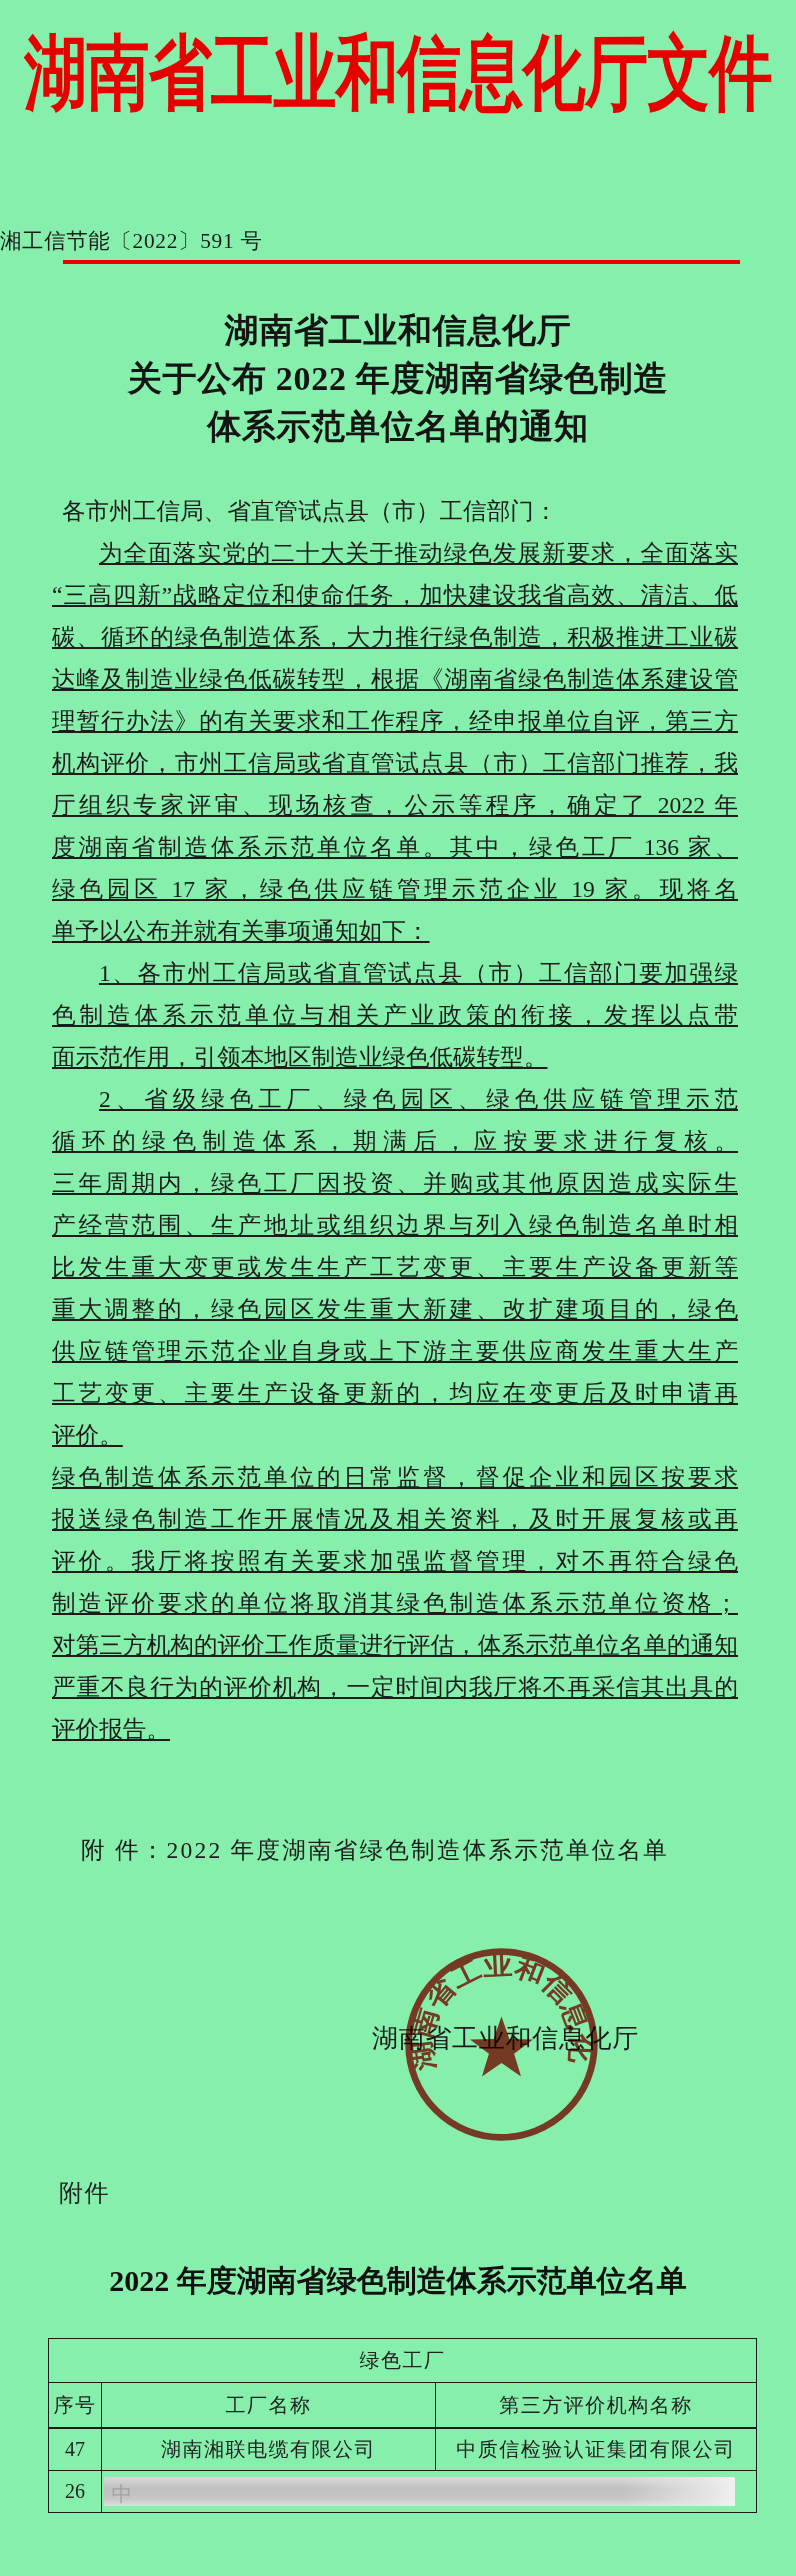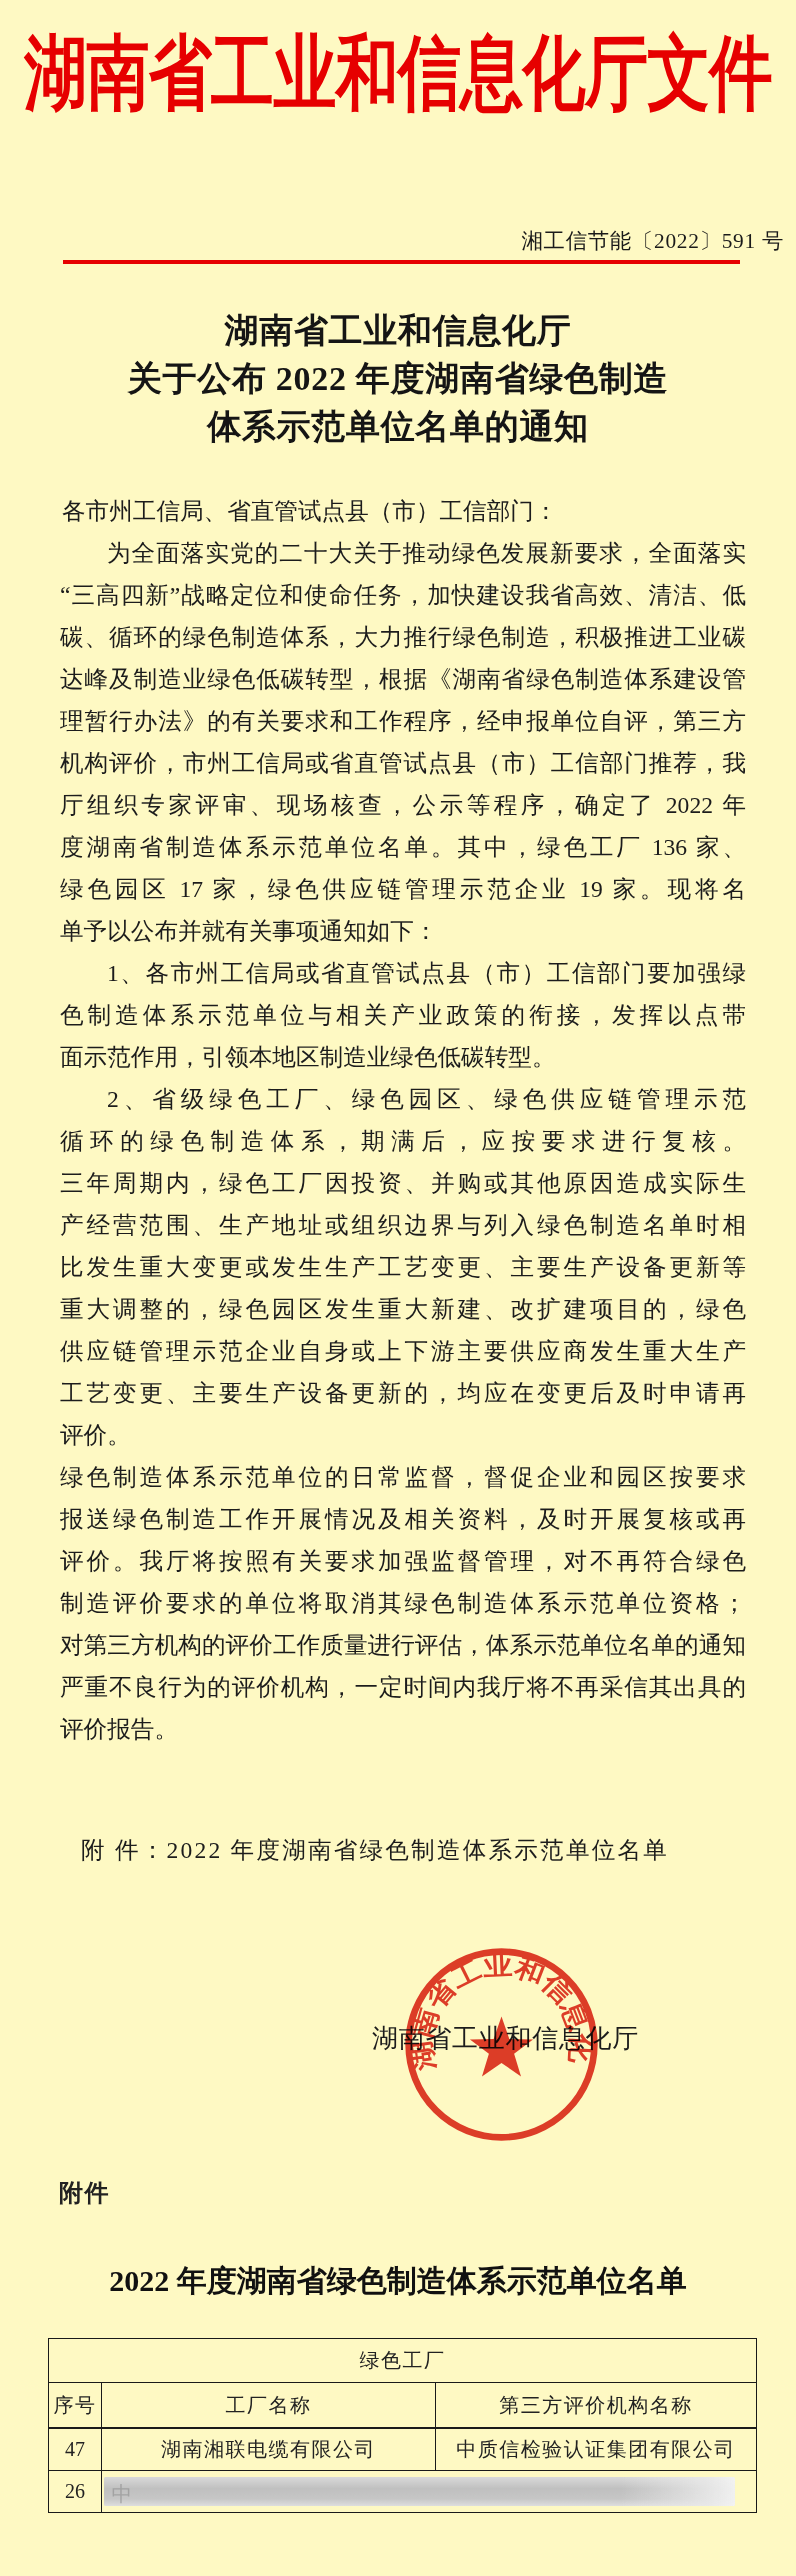--- a/index.html
+++ b/index.html
@@ -1,41 +1,41 @@
 <!DOCTYPE html>
 <html style="font-size:11.8px"><head>
 <meta charset="utf-8">
 <style>
   html,body{margin:0;padding:0;background:#ffffff;}
   .page{
-    position:relative;width:796px;height:2576px;background:#fef9c3;overflow:hidden;
+    position:relative;width:796px;height:2576px;background:#86efac;overflow:hidden;
     font-family:"Liberation Serif","DejaVu Serif",serif;color:#1c1c1c;
   }
   
   .letterhead{
     position:absolute;top:17.7px;left:0;width:796px;text-align:center;
     font-size:63px;font-weight:bold;color:#e60000;letter-spacing:-0.7px;
     transform:scaleY(1.30);transform-origin:center top;white-space:nowrap;
   }
   .doc-number{
-    position:absolute;top:226px;left:0;width:784px;text-align:right;
+    position:absolute;top:226px;left:0;width:784px;text-align:left;
     font-size:21.4px;color:#1a1a1a;letter-spacing:0.7px;
   }
   .red-rule{position:absolute;top:260px;left:63px;width:677px;height:3.7px;background:#e60000;}
   
   .doc-title{
     position:absolute;top:307px;left:0;width:796px;text-align:center;
     font-size:34px;font-weight:bold;line-height:48px;color:#151515;letter-spacing:0.7px;
   }
   
   .salutation{
     position:absolute;top:490px;left:62px;width:686px;height:42px;line-height:42px;
     font-size:23.6px;color:#1c1c1c;white-space:nowrap;
   }
-  .body-block{position:absolute;top:532px;left:60px;width:686px;}
+  .body-block{position:absolute;top:532px;left:52px;width:686px;text-decoration:underline;}
   .bline{
     height:42px;line-height:42px;font-size:23.6px;color:#1c1c1c;
     text-align:justify;text-align-last:justify;overflow:hidden;
   }
   .bline.ind{padding-left:47px;}
   .bline.last{text-align-last:left;}
   .attachment-note{
     position:absolute;top:1832px;left:81px;width:693px;height:37px;line-height:37px;
     font-size:23.6px;color:#1c1c1c;letter-spacing:2.2px;white-space:nowrap;
   }
@@ -47,21 +47,21 @@
   .sig-date{
     position:absolute;top:2074px;left:321px;width:369px;text-align:center;
     font-size:24px;color:#1c1c1c;z-index:2;white-space:nowrap;
   }
   .seal{
     position:absolute;top:1945px;left:402px;width:199px;height:199px;
     z-index:3;mix-blend-mode:multiply;opacity:.95;
   }
   
   .appendix-label{
-    position:absolute;top:2177px;left:59px;font-size:24px;color:#222;letter-spacing:1.5px;font-weight:bold;
+    position:absolute;top:2177px;left:59px;font-size:24px;color:#222;letter-spacing:1.5px;
   }
   .appendix-title{
     position:absolute;top:2261px;left:0;width:796px;text-align:center;
     font-size:30px;font-weight:bold;color:#111;white-space:nowrap;
   }
   .gtable-wrap{position:absolute;top:2338px;left:48px;width:708px;}
   table.gtable{
     border-collapse:collapse;table-layout:fixed;width:708px;
     font-size:20px;color:#222;
   }

